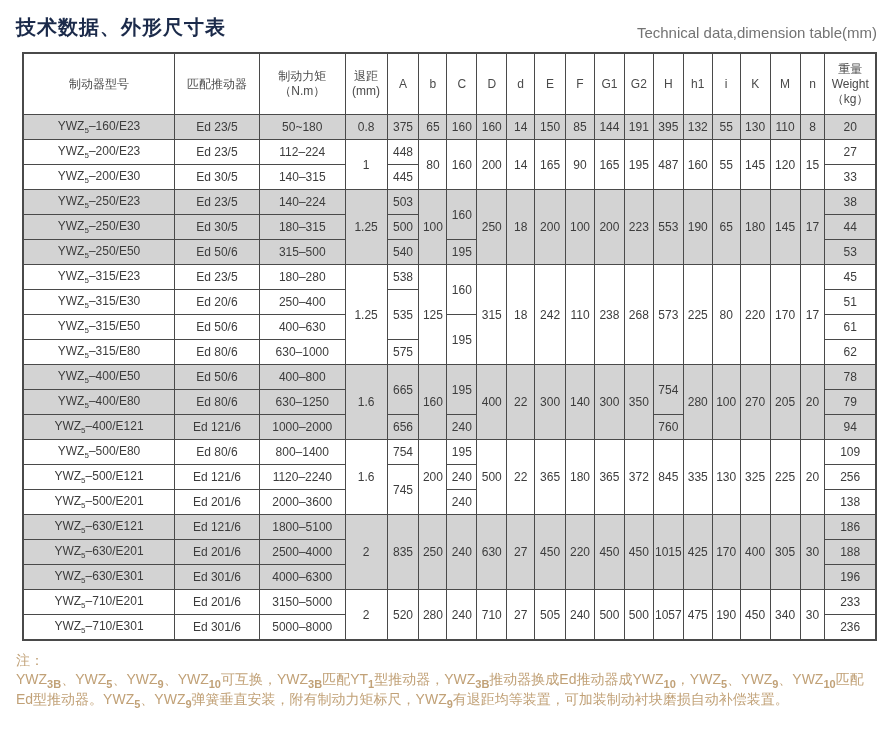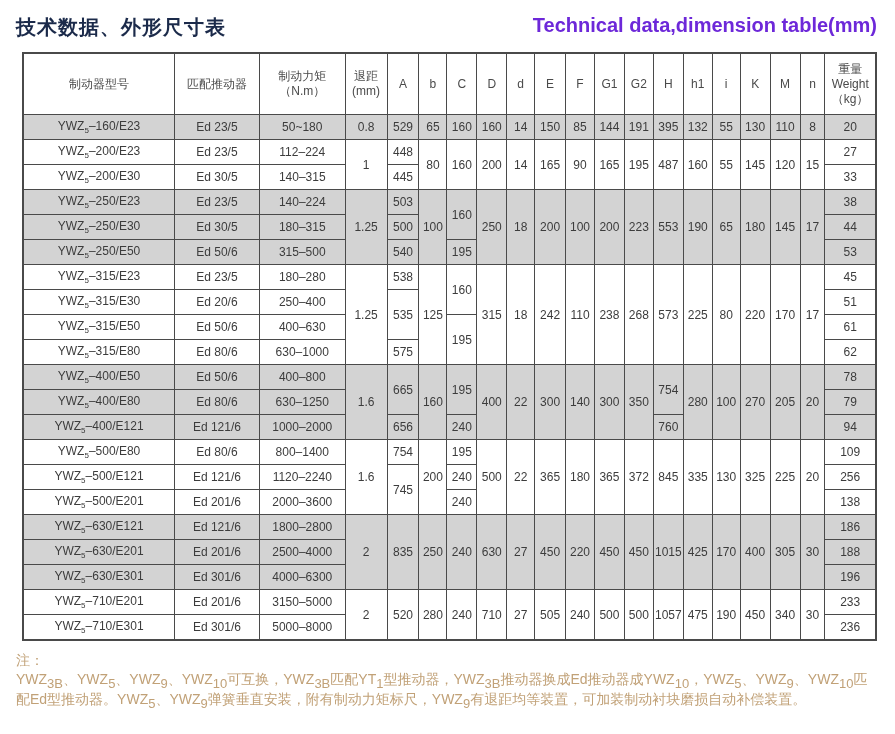--- a/index.html
+++ b/index.html
@@ -4,28 +4,28 @@
 <style>
   html,body{margin:0;padding:0;}
   body{
     width:895px;height:734px;
     background:#ffffff;
     font-family:"Liberation Sans","DejaVu Sans",sans-serif;
     overflow:hidden;
   }
   .page{padding:12px 18px 0 16px;}
   .titlebar{
-    display:flex;justify-content:space-between;align-items:flex-start;
+    display:flex;justify-content:space-between;align-items:flex-end;
     padding:2px 0 11px 0;
   }
   .title-zh{
     font-size:20px;font-weight:bold;color:#1b2a4a;letter-spacing:1px;
   }
   .title-en{
-    font-size:20px;font-weight:bold;color:#6d28d9;letter-spacing:0px;
+    font-size:15px;font-weight:normal;color:#737373;letter-spacing:0px;
   }
   table.spec{
     border-collapse:collapse;table-layout:fixed;
     margin-left:6px;
     border:2px solid #4a4a4a;
   }
   .spec th,.spec td{
     border:1px solid #4a4a4a;
     text-align:center;vertical-align:middle;
     padding:0;overflow:hidden;white-space:nowrap;
@@ -38,21 +38,21 @@
     font-size:12px;color:#3c3c3c;height:24px;background:#ffffff;
   }
   .spec td.shade{background:#d3d3d3;}
   .spec sub{font-size:8px;line-height:1;}
   .note{
     margin:10px 0 0 0;
     color:#c1a177;
     font-size:14px;line-height:19px;
   }
   .note-label{display:block;}
-  .note sub{font-size:13px;line-height:1;}
+  .note sub{font-size:11px;line-height:1;font-weight:bold;}
 </style>
 </head>
 <body>
 
 <div class="page">
 
   <div class="titlebar">
     <span class="title-zh">技术数据、外形尺寸表</span>
     <span class="title-en">Technical data,dimension table(mm)</span>
   </div>
@@ -103,21 +103,21 @@
           <th>n</th>
           <th>重量<br>Weight<br>（kg）</th>
         </tr>
       </thead>
       <tbody>
         <tr>
           <td class="shade">YWZ<sub>5</sub>–160/E23</td>
           <td class="shade">Ed 23/5</td>
           <td class="shade">50~180</td>
           <td class="shade">0.8</td>
-          <td class="shade">529</td>
+          <td class="shade">375</td>
           <td class="shade">65</td>
           <td class="shade">160</td>
           <td class="shade">160</td>
           <td class="shade">14</td>
           <td class="shade">150</td>
           <td class="shade">85</td>
           <td class="shade">144</td>
           <td class="shade">191</td>
           <td class="shade">395</td>
           <td class="shade">132</td>
@@ -306,21 +306,21 @@
         <tr>
           <td>YWZ<sub>5</sub>–500/E201</td>
           <td>Ed 201/6</td>
           <td>2000–3600</td>
           <td>240</td>
           <td>138</td>
         </tr>
         <tr>
           <td class="shade">YWZ<sub>5</sub>–630/E121</td>
           <td class="shade">Ed 121/6</td>
-          <td class="shade">1800–2800</td>
+          <td class="shade">1800–5100</td>
           <td rowspan="3" class="shade">2</td>
           <td rowspan="3" class="shade">835</td>
           <td rowspan="3" class="shade">250</td>
           <td rowspan="3" class="shade">240</td>
           <td rowspan="3" class="shade">630</td>
           <td rowspan="3" class="shade">27</td>
           <td rowspan="3" class="shade">450</td>
           <td rowspan="3" class="shade">220</td>
           <td rowspan="3" class="shade">450</td>
           <td rowspan="3" class="shade">450</td>

